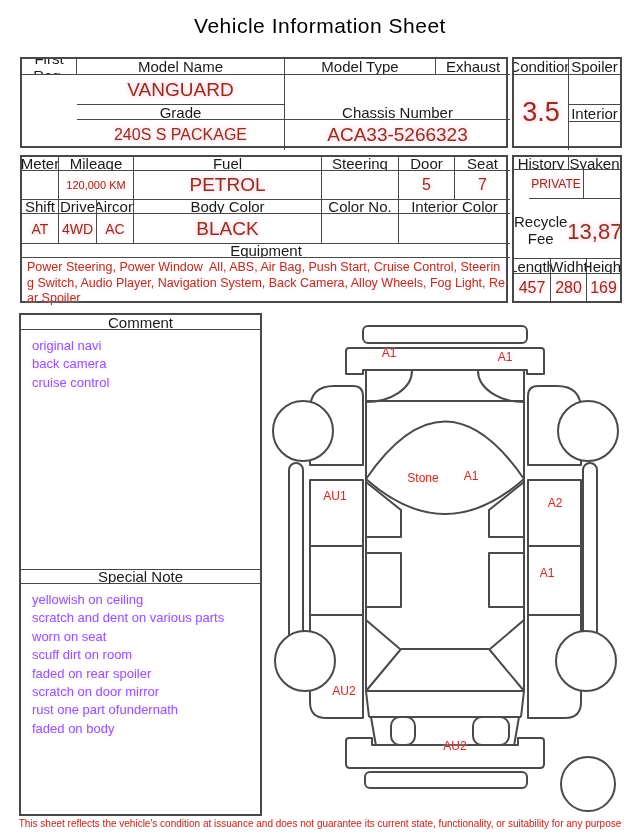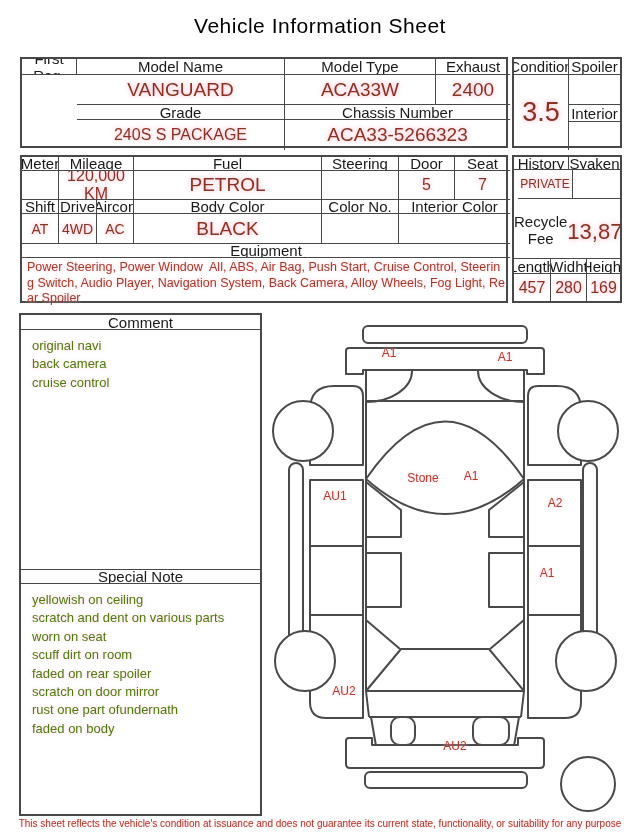--- a/index.html
+++ b/index.html
@@ -14,23 +14,23 @@
   .bB{border-bottom:1.5px solid #484848;}
   .bT{border-top:1.5px solid #484848;}
   .hdr{font-size:15px;color:#1a1a1a;text-align:center;}
   .val{color:#8b3222;text-shadow:0 0 4px #ffbfd0,0 0 8px #ffdce6;}
   .v20{font-size:19px;}
   .v17{font-size:16px;}
   .v26{font-size:27px;text-align:center;}
   .v22{font-size:22px;}
   .v15{font-size:14px;}
   .v12{font-size:12px;}
-  .v11{font-size:16px;}
+  .v11{font-size:11px;}
   .pre{white-space:pre-line;line-height:1.1;}
-  .note{color:#4d7c0f;text-shadow:0 0 4px #ffc9d6;font-size:13px;line-height:18.4px;}
+  .note{color:#8b5cf6;text-shadow:0 0 4px #ffc9d6;font-size:13px;line-height:18.4px;}
   .equip{font-size:12.5px;line-height:15.5px;text-align:left;color:#a8392a;
          text-shadow:0 0 4px #ffc9d6;white-space:pre-wrap;word-break:break-all;
          align-items:flex-start;justify-content:flex-start;padding:2px 5px;}
   .stack{flex-direction:row;justify-content:flex-start;}
   .content{justify-content:flex-start;align-items:flex-start;flex-direction:column;
            padding:7px 11px;text-align:left;}
   .diagram{position:absolute;left:265px;top:315px;width:370px;height:500px;}
   .dlabel{position:absolute;transform:translate(-50%,-50%);font-size:12px;
           color:#b8392b;text-shadow:0 0 4px #ffc4d2;white-space:nowrap;}
   .footer{position:absolute;left:0;top:818px;width:640px;text-align:center;
@@ -39,23 +39,21 @@
 </head>
 <body>
 
 <h1 class="title">Vehicle Information Sheet</h1>
 
 <div class="box" style="left:20px;top:57px;width:488px;height:91px;">
   <div class="cell hdr bR bB" style="left:0;top:0;width:55px;height:16px;">First Reg.</div>
   <div class="cell hdr bR bB" style="left:55px;top:0;width:208px;height:16px;">Model Name</div>
   <div class="cell val v20 bR bB" style="left:55px;top:16px;width:208px;height:30px;">VANGUARD</div>
   <div class="cell hdr bR bB" style="left:263px;top:0;width:151px;height:16px;">Model Type</div>
-  <div class="cell val v20 bR bB" style="left:263px;top:16px;width:151px;height:30px;">ACA33W</div>
   <div class="cell hdr bB" style="left:414px;top:0;width:74px;height:16px;">Exhaust</div>
-  <div class="cell val v20 bB" style="left:414px;top:16px;width:74px;height:30px;">2400</div>
   <div class="cell hdr bR bB" style="left:55px;top:46px;width:208px;height:15px;">Grade</div>
   <div class="cell val v17 bR" style="left:55px;top:61px;width:208px;height:30px;">240S S PACKAGE</div>
   <div class="cell hdr bB" style="left:263px;top:46px;width:225px;height:15px;">Chassis Number</div>
   <div class="cell val v20" style="left:263px;top:61px;width:225px;height:30px;text-align:center;">ACA33-5266323</div>
 </div>
 
 <div class="box" style="left:512px;top:57px;width:110px;height:91px;">
   <div class="cell hdr bR bB" style="left:0;top:0;width:55px;height:16px;">Condition</div>
   <div class="cell val v26 bR" style="left:0;top:16px;width:55px;height:75px;">3.5</div>
   <div class="cell hdr bB" style="left:55px;top:0;width:51px;height:16px;">Spoiler</div>
@@ -93,21 +91,21 @@
   <div class="cell val v15 bR bB" style="left:300px;top:57px;width:77px;height:30px;"></div>
   <div class="cell val v15 bB" style="left:377px;top:57px;width:111px;height:30px;"></div>
 
   <div class="cell hdr bB" style="left:0;top:87px;width:488px;height:14px;">Equipment</div>
   <div class="cell equip" style="left:0;top:101px;width:488px;height:47px;">Power Steering, Power Window  All, ABS, Air Bag, Push Start, Cruise Control, Steering Switch, Audio Player, Navigation System, Back Camera, Alloy Wheels, Fog Light, Rear Spoiler</div>
 </div>
 
 <div class="box" style="left:512px;top:155px;width:110px;height:148px;">
   <div class="cell hdr bR bB" style="left:0;top:0;width:55px;height:13px;">History</div>
   <div class="cell hdr bB" style="left:55px;top:0;width:51px;height:13px;">Syaken</div>
-  <div class="cell val v12 bR bB" style="left:4px;top:13px;width:55px;height:29px;">PRIVATE</div>
+  <div class="cell val v12 bR bB" style="left:15px;top:13px;width:55px;height:29px;">PRIVATE</div>
   <div class="cell val v12 bB" style="left:55px;top:13px;width:51px;height:29px;"></div>
   <div class="cell stack bB" style="left:0;top:42px;width:106px;height:60px;">
     <div class="hdr" style="padding-top:3px;">Recycle Fee</div>
     <div class="val v22" style="padding-top:6px;">13,870</div>
   </div>
   <div class="cell hdr bR bB" style="left:0;top:102px;width:37px;height:15px;">Length</div>
   <div class="cell hdr bR bB" style="left:37px;top:102px;width:36px;height:15px;">Widht</div>
   <div class="cell hdr bB" style="left:73px;top:102px;width:33px;height:15px;">Height</div>
   <div class="cell val v17 bR" style="left:0;top:117px;width:37px;height:27px;">457</div>
   <div class="cell val v17 bR" style="left:37px;top:117px;width:36px;height:27px;">280</div>

